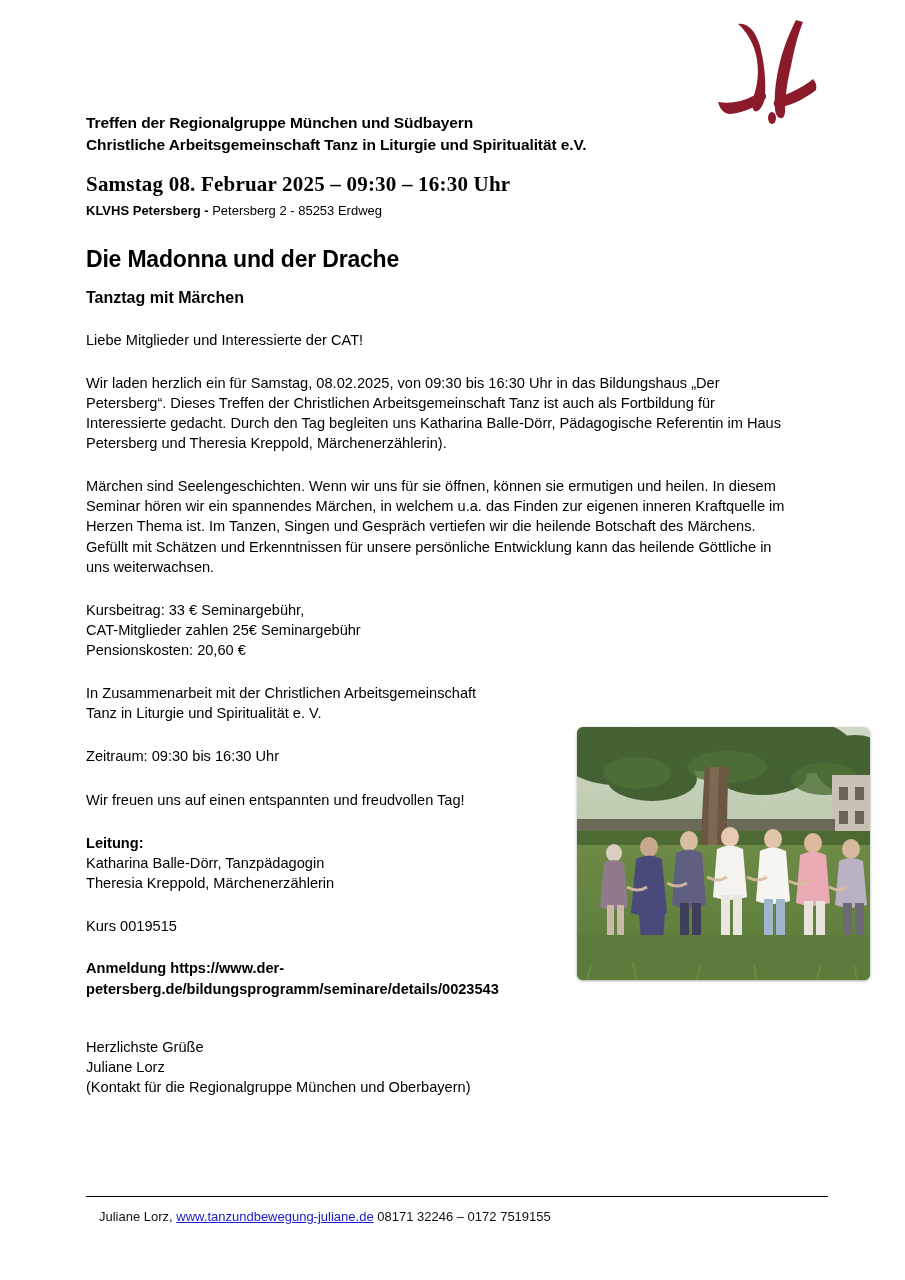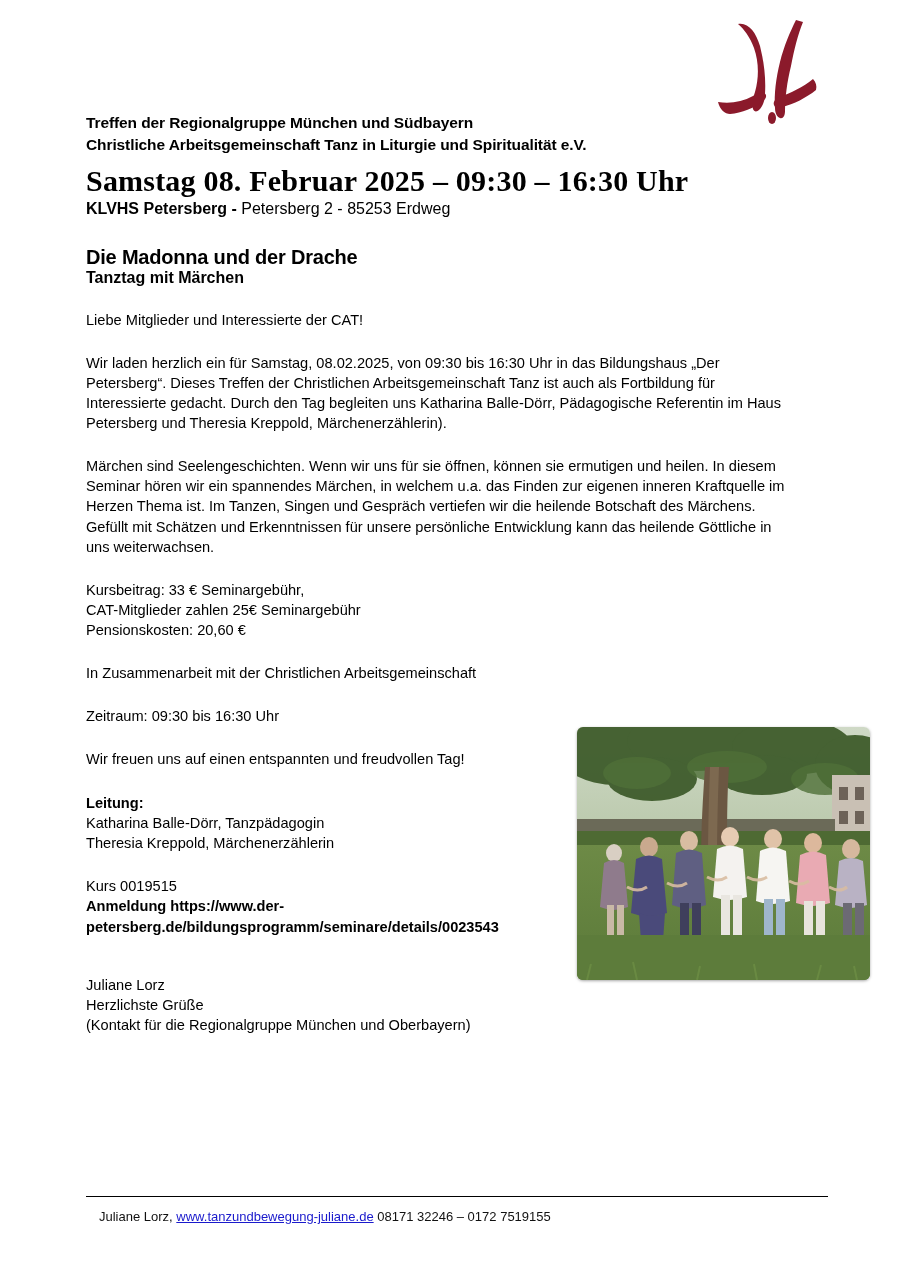--- a/index.html
+++ b/index.html
@@ -40,56 +40,58 @@
     width: 740px;
   }
   .org-lines {
     font-size: 15.5px;
     font-weight: bold;
     line-height: 1.42;
     letter-spacing: -0.1px;
   }
   .date-line {
     font-family: "Liberation Serif", serif;
-    font-size: 30px;
-    font-weight: bold;
-    margin-top: 8px;
+    font-size: 21px;
+    font-weight: bold;
+    margin-top: 16px;
     letter-spacing: 0.2px;
   }
   .venue-line {
-    font-size: 16px;
+    font-size: 13px;
+    margin-top: 5px;
     line-height: 1.35;
   }
   .venue-line .b { font-weight: bold; }
 
   .title {
-    font-size: 20px;
+    font-size: 23px;
     font-weight: bold;
     margin-top: 26px;
     letter-spacing: -0.2px;
   }
   .subtitle {
     font-size: 16px;
     font-weight: bold;
-    margin-top: 0;
+    margin-top: 16px;
   }
 
   .para {
     font-size: 14.6px;
     line-height: 1.38;
     margin-top: 23px;
     max-width: 700px;
   }
 
   .para-narrow { max-width: 470px; }
 
   .bold-block {
     font-size: 14.6px;
     font-weight: bold;
     line-height: 1.4;
+    margin-top: 22px;
     max-width: 470px;
   }
   .leitung-head {
     font-weight: bold;
   }
 
   
   .photo {
     position: absolute;
     left: 577px;
@@ -163,42 +165,43 @@
     <div class="para">Märchen sind Seelengeschichten. Wenn wir uns für sie öffnen, können sie ermutigen und heilen. In diesem Seminar hören wir ein spannendes Märchen, in welchem u.a. das Finden zur eigenen inneren Kraftquelle im Herzen Thema ist. Im Tanzen, Singen und Gespräch vertiefen wir die heilende Botschaft des Märchens. Gefüllt mit Schätzen und Erkenntnissen für unsere persönliche Entwicklung kann das heilende Göttliche in uns weiterwachsen.</div>
 
     <div class="para">
       <div>Kursbeitrag: 33 € Seminargebühr,</div>
       <div>CAT-Mitglieder zahlen 25€ Seminargebühr</div>
       <div>Pensionskosten: 20,60 €</div>
     </div>
 
     <div class="para para-narrow">
       <div>In Zusammenarbeit mit der Christlichen Arbeitsgemeinschaft</div>
+      <div>Tanz in Liturgie und Spiritualität e. V.</div>
     </div>
 
     <div class="para para-narrow">Zeitraum: 09:30 bis 16:30 Uhr</div>
 
     <div class="para para-narrow">Wir freuen uns auf einen entspannten und freudvollen Tag!</div>
 
     <div class="para para-narrow">
       <div class="leitung-head">Leitung:</div>
       <div>Katharina Balle-Dörr, Tanzpädagogin</div>
       <div>Theresia Kreppold, Märchenerzählerin</div>
     </div>
 
     <div class="para para-narrow">Kurs 0019515</div>
 
     <div class="bold-block">
       <div>Anmeldung https://www.der-</div>
       <div>petersberg.de/bildungsprogramm/seminare/details/0023543</div>
     </div>
 
     <div class="para" style="margin-top:38px">
+      <div>Herzlichste Grüße</div>
       <div>Juliane Lorz</div>
-      <div>Herzlichste Grüße</div>
       <div>(Kontakt für die Regionalgruppe München und Oberbayern)</div>
     </div>
 
   </div>
 
   <div class="photo">
     <svg viewBox="0 0 293 253" width="293" height="253" preserveAspectRatio="none" aria-hidden="true">
       <defs>
         <linearGradient id="sky" x1="0" y1="0" x2="0" y2="1">
           <stop offset="0%" stop-color="#cfd9c6"></stop>

